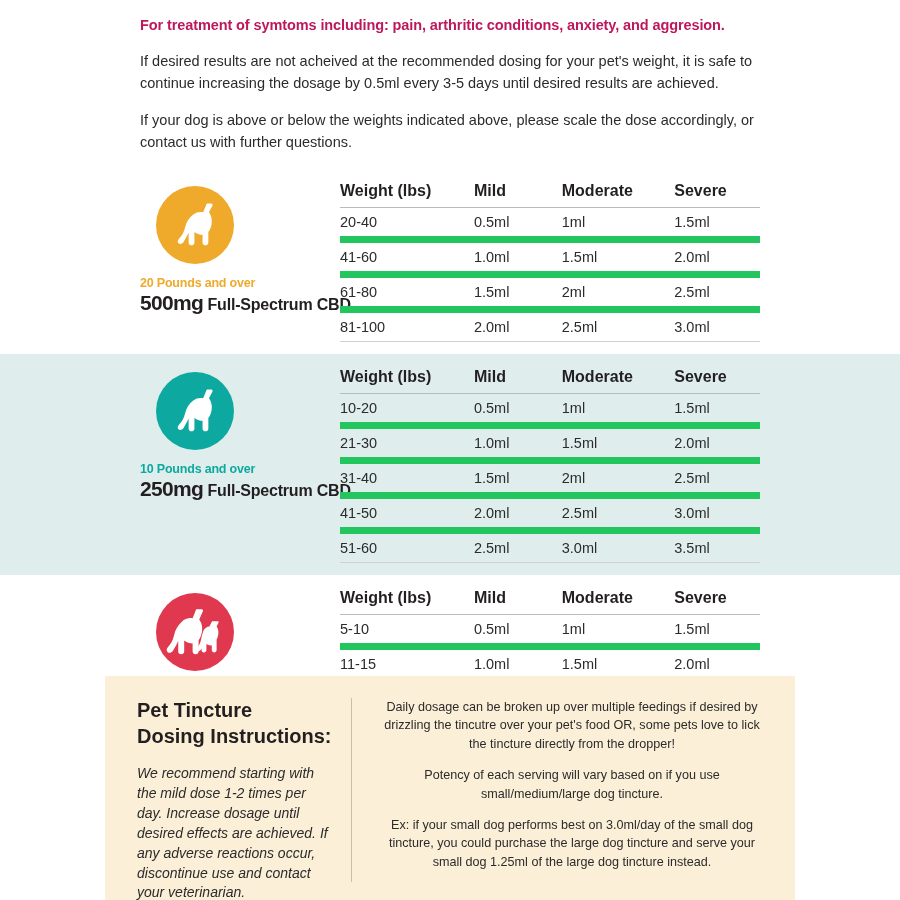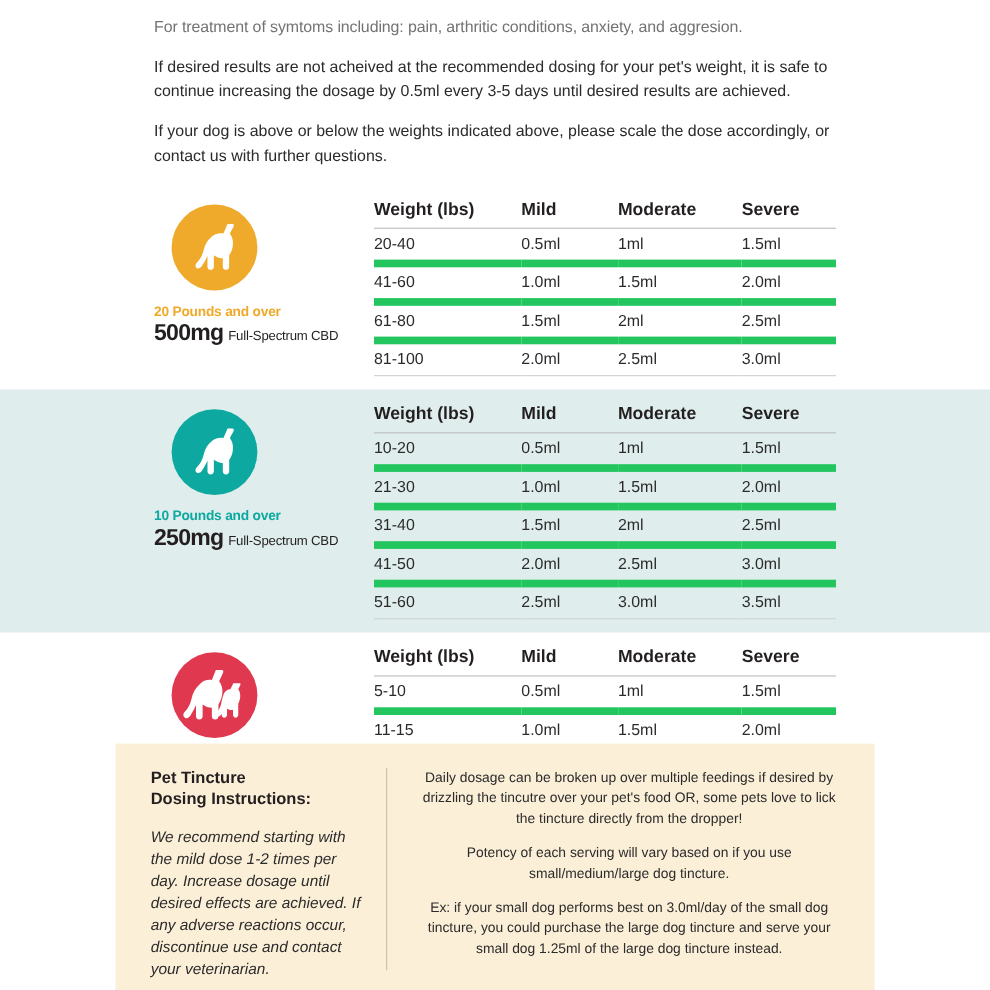--- a/index.html
+++ b/index.html
@@ -17,23 +17,23 @@
     width: 900px;
     height: 900px;
     overflow: hidden;
   }
 
   
   .intro {
     padding: 16px 140px 0 140px;
   }
   .intro-heading {
-    color: #737373;
+    color: #be185d;
     font-size: 14.5px;
-    font-weight: normal;
+    font-weight: bold;
     letter-spacing: -0.1px;
     line-height: 1.3;
     margin-bottom: 15px;
   }
   .intro-para {
     font-size: 14.5px;
     line-height: 1.55;
     color: #2b2b2b;
     margin-bottom: 14px;
     max-width: 625px;
@@ -75,22 +75,22 @@
     margin-top: 1px;
     white-space: nowrap;
   }
   .badge-strength .mg {
     font-size: 21px;
     font-weight: bold;
     letter-spacing: -0.7px;
     color: #231f20;
   }
   .badge-strength .spectrum {
-    font-size: 12px;
-    font-weight: normal;
+    font-size: 16px;
+    font-weight: bold;
     letter-spacing: -0.2px;
     color: #231f20;
   }
 
   
   .dose-table {
     flex: 1;
     border-collapse: collapse;
     margin-top: 0;
   }
@@ -125,21 +125,21 @@
     display: flex;
     padding: 22px 28px 18px 32px;
   }
   .footer-left {
     width: 215px;
     flex: 0 0 215px;
     padding-right: 18px;
     border-right: 1px solid #c9bfa8;
   }
   .footer-title {
-    font-size: 15px;
+    font-size: 20px;
     font-weight: bold;
     line-height: 1.28;
     color: #231f20;
     margin-bottom: 15px;
   }
   .footer-note {
     font-size: 14px;
     font-style: italic;
     line-height: 1.42;
     color: #2b2b2b;

